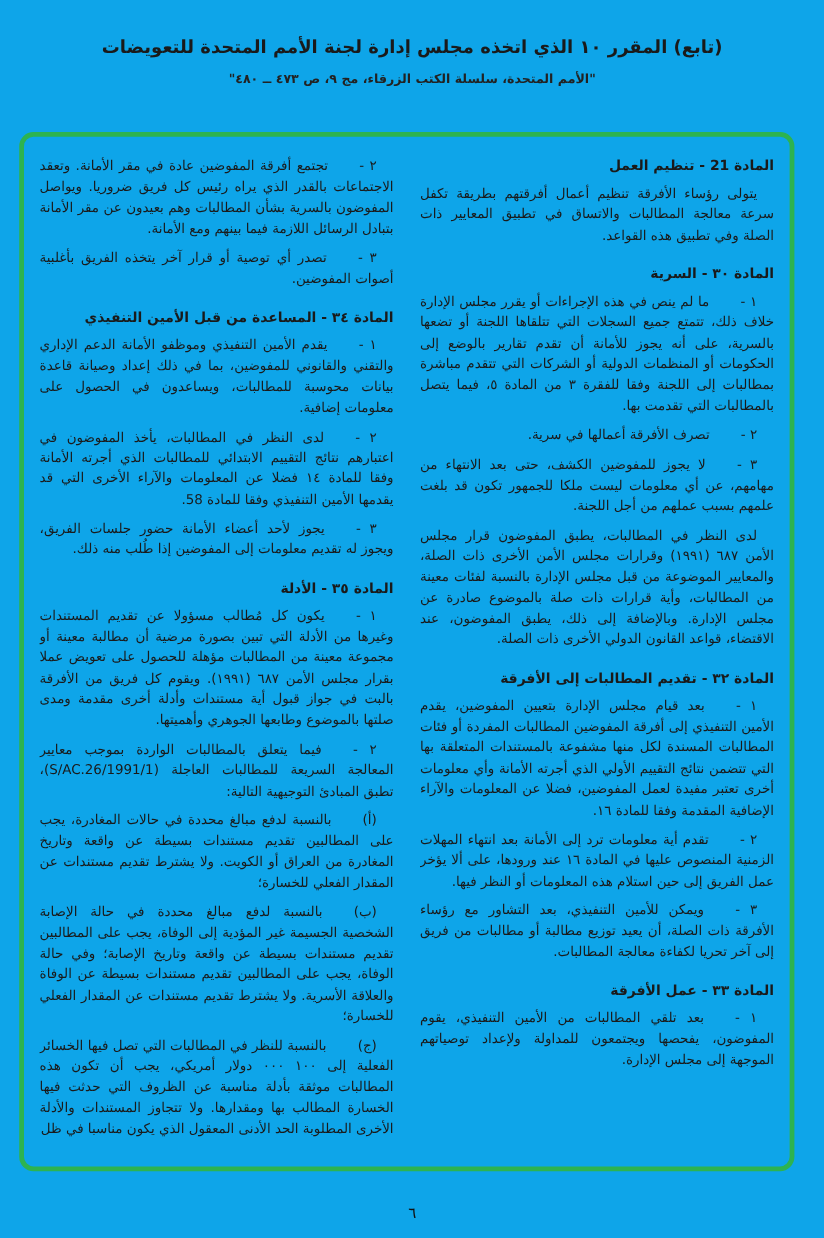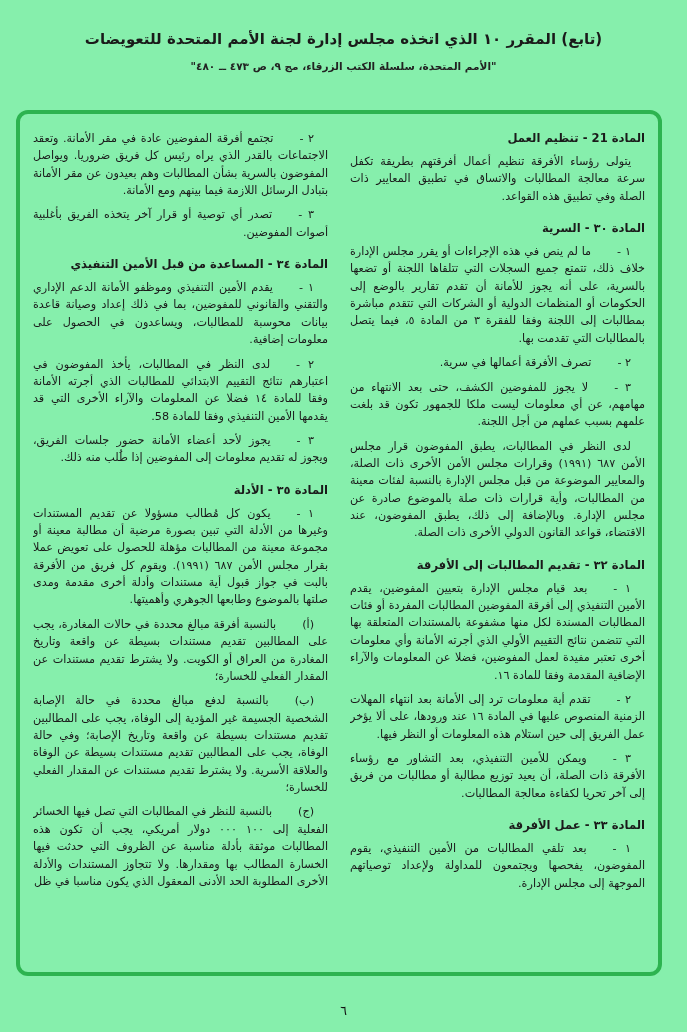--- a/index.html
+++ b/index.html
@@ -12,21 +12,21 @@
     height: 1032px;
     position: relative;
     font-family: "DejaVu Sans", sans-serif;
     color: #1a1a1a;
     overflow: hidden;
   }
   .page {
     width: 687px;
     height: 1032px;
     position: relative;
-    background: #86efac;
+    background: #0ea5e9;
   }
   .doc-header {
     direction: rtl;
     text-align: center;
     padding-top: 30px;
   }
   .doc-title {
     font-size: 15px;
     font-weight: bold;
     margin: 0 0 12px 0;
@@ -112,21 +112,22 @@
       </div>
     <div class="col">
         <div class="para"><span class="marker">٢ -</span><span>تجتمع أفرقة المفوضين عادة في مقر الأمانة. وتعقد الاجتماعات بالقدر الذي يراه رئيس كل فريق ضروريا. ويواصل المفوضون بالسرية بشأن المطالبات وهم بعيدون عن مقر الأمانة بتبادل الرسائل اللازمة فيما بينهم ومع الأمانة.</span></div>
         <div class="para"><span class="marker">٣ -</span><span>تصدر أي توصية أو قرار آخر يتخذه الفريق بأغلبية أصوات المفوضين.</span></div>
         <div class="heading">المادة ٣٤ - المساعدة من قبل الأمين التنفيذي</div>
         <div class="para"><span class="marker">١ -</span><span>يقدم الأمين التنفيذي وموظفو الأمانة الدعم الإداري والتقني والقانوني للمفوضين، بما في ذلك إعداد وصيانة قاعدة بيانات محوسبة للمطالبات، ويساعدون في الحصول على معلومات إضافية.</span></div>
         <div class="para"><span class="marker">٢ -</span><span>لدى النظر في المطالبات، يأخذ المفوضون في اعتبارهم نتائج التقييم الابتدائي للمطالبات الذي أجرته الأمانة وفقا للمادة ١٤ فضلا عن المعلومات والآراء الأخرى التي قد يقدمها الأمين التنفيذي وفقا للمادة 58.</span></div>
         <div class="para"><span class="marker">٣ -</span><span>يجوز لأحد أعضاء الأمانة حضور جلسات الفريق، ويجوز له تقديم معلومات إلى المفوضين إذا طُلب منه ذلك.</span></div>
         <div class="heading">المادة ٣٥ - الأدلة</div>
         <div class="para"><span class="marker">١ -</span><span>يكون كل مُطالب مسؤولا عن تقديم المستندات وغيرها من الأدلة التي تبين بصورة مرضية أن مطالبة معينة أو مجموعة معينة من المطالبات مؤهلة للحصول على تعويض عملا بقرار مجلس الأمن ٦٨٧ (١٩٩١). ويقوم كل فريق من الأفرقة بالبت في جواز قبول أية مستندات وأدلة أخرى مقدمة ومدى صلتها بالموضوع وطابعها الجوهري وأهميتها.</span></div>
-        <div class="para"><span class="marker">(أ)</span><span>بالنسبة أفرقة مبالغ محددة في حالات المغادرة، يجب على المطالبين تقديم مستندات بسيطة عن واقعة وتاريخ المغادرة من العراق أو الكويت. ولا يشترط تقديم مستندات عن المقدار الفعلي للخسارة؛</span></div>
+        <div class="para"><span class="marker">٢ -</span><span>فيما يتعلق بالمطالبات الواردة بموجب معايير المعالجة السريعة للمطالبات العاجلة (S/AC.26/1991/1)، تطبق المبادئ التوجيهية التالية:</span></div>
+        <div class="para"><span class="marker">(أ)</span><span>بالنسبة لدفع مبالغ محددة في حالات المغادرة، يجب على المطالبين تقديم مستندات بسيطة عن واقعة وتاريخ المغادرة من العراق أو الكويت. ولا يشترط تقديم مستندات عن المقدار الفعلي للخسارة؛</span></div>
         <div class="para"><span class="marker">(ب)</span><span>بالنسبة لدفع مبالغ محددة في حالة الإصابة الشخصية الجسيمة غير المؤدية إلى الوفاة، يجب على المطالبين تقديم مستندات بسيطة عن واقعة وتاريخ الإصابة؛ وفي حالة الوفاة، يجب على المطالبين تقديم مستندات بسيطة عن الوفاة والعلاقة الأسرية. ولا يشترط تقديم مستندات عن المقدار الفعلي للخسارة؛</span></div>
         <div class="para"><span class="marker">(ج)</span><span>بالنسبة للنظر في المطالبات التي تصل فيها الخسائر الفعلية إلى ١٠٠ ٠٠٠ دولار أمريكي، يجب أن تكون هذه المطالبات موثقة بأدلة مناسبة عن الظروف التي حدثت فيها الخسارة المطالب بها ومقدارها. ولا تتجاوز المستندات والأدلة الأخرى المطلوبة الحد الأدنى المعقول الذي يكون مناسبا في ظل</span></div>
       </div>
   </div>
 
   <div class="page-number">٦</div>
 
 </div>
 
 </body></html>

